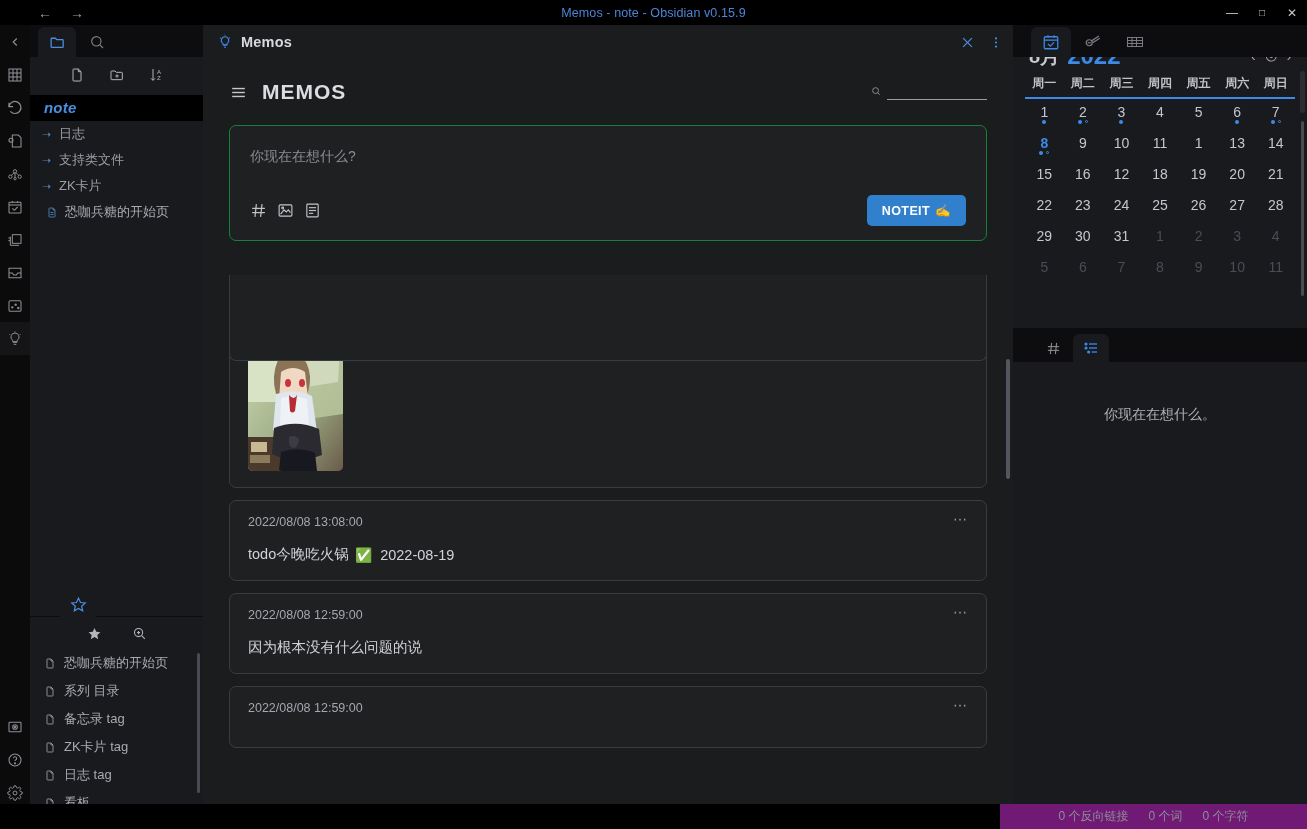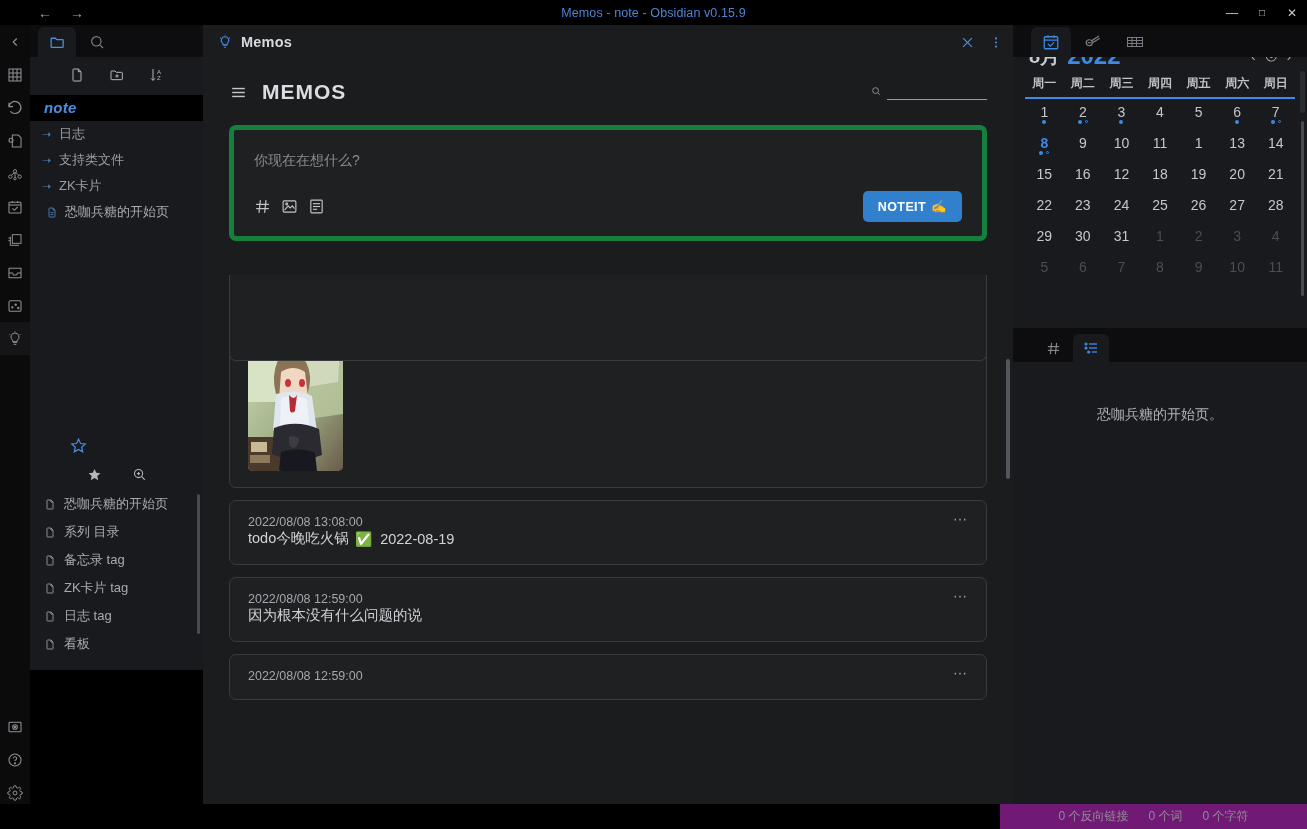--- a/index.html
+++ b/index.html
@@ -41,21 +41,21 @@
   .rib {
     width: 30px; height: 33px; display: flex; align-items: center; justify-content: center;
     color: #8e8e96; cursor: pointer;
   }
   .rib svg { display: block; }
   #ribbon-bottom { margin-top: auto; padding-bottom: 20px; }
   .rib.sel { background: #151517; }
 
   
   #sidebar {
-    position: absolute; left: 30px; top: 25px; width: 173px; height: 645px;
+    position: absolute; left: 30px; top: 25px; width: 173px; height: 804px;
     background: #0d0d0f;
   }
   #sb-tabs {
     height: 32px; display: flex; align-items: flex-end; padding-left: 8px; gap: 2px;
   }
   .sb-tab {
     width: 38px; height: 30px; display: flex; align-items: center; justify-content: center;
     color: #7d7d86; border-radius: 6px 6px 0 0; cursor: pointer;
   }
   .sb-tab.active { background: #191a1d; color: #4a8fe0; }
@@ -118,21 +118,21 @@
   #memos-logo { color:#dcdce2; font-size:21px; font-weight:bold; letter-spacing:1px; }
   #memos-search { margin-left:auto; display:flex; align-items:center; gap:6px; }
   #search-ico { color:#8a8a92; font-size:11px; }
   #search-field {
     width: 100px; height: 16px; border:none; border-bottom:1px solid #9a9aa2;
     background:transparent; outline:none; color:#d0d0d6; font-size:12px;
     font-family:"Liberation Sans", sans-serif;
   }
 
   #composer {
-    border:5px solid #15803d; border-radius:7px; background:#1f2022;
+    border:1px solid #15803d; border-radius:7px; background:#1f2022;
     padding: 22px 20px 14px; height: 116px; display:flex; flex-direction:column;
   }
   #composer-input {
     color:#8b8b93; font-size:14px; flex:1;
   }
   #composer-foot { display:flex; align-items:center; }
   #composer-tools { display:flex; gap:10px; color:#c3c3ca; }
   .ctool { cursor:pointer; display:flex; }
   #noteit {
     margin-left:auto; background:#3080ce; color:#ffffff; border:none;
@@ -141,21 +141,21 @@
     display:flex; align-items:center; gap:5px;
   }
 
   .memo-card {
     border:1px solid #3a3b3f; border-radius:7px; background:#1f2022;
     margin-top: 12px; padding: 14px 18px 16px;
   }
   .memo-top { display:flex; align-items:flex-start; }
   .memo-time { color:#a6a6ae; font-size:12.5px; }
   .memo-dots { margin-left:auto; color:#9a9aa2; font-size:14px; letter-spacing:1px; cursor:pointer; line-height:.6; }
-  .memo-text { color:#d2d2d8; font-size:14.5px; display:flex; align-items:center; gap:7px; }
+  .memo-text { color:#d2d2d8; font-size:14.5px; margin-top:16px; display:flex; align-items:center; gap:7px; }
   .check-emoji { font-size:14px; }
   .memo-img {
     margin-top:18px; width:95px; height:129px; border-radius:5px; overflow:hidden;
     background:#5a4a3c;
   }
   #overlap-card {
     position:absolute; left:26px; right:26px; top:216px; height: 86px;
     border:1px solid #3a3b3f; border-top:none; border-radius:0 0 7px 7px;
     background:#1f2022;
   }
@@ -800,21 +800,21 @@
           <line x1="9" y1="6" x2="21" y2="6"></line>
           <line x1="9" y1="12" x2="21" y2="12"></line>
           <line x1="13" y1="18" x2="21" y2="18"></line>
           <circle cx="4.5" cy="6" r="1.4" fill="currentColor"></circle>
           <circle cx="4.5" cy="12" r="1.4" fill="currentColor"></circle>
           <circle cx="8.5" cy="18" r="1.4" fill="currentColor"></circle>
         </svg>
     </div>
   </div>
   <div id="o-body">
-    <div id="o-empty">恐咖兵糖的开始页。</div>
+    <div id="o-empty">你现在在想什么。</div>
   </div>
 </div>
 
 <div id="statusbar">
   <span>0 个反向链接</span>
   <span>0 个词</span>
   <span>0 个字符</span>
 </div>
 
 </body></html>

